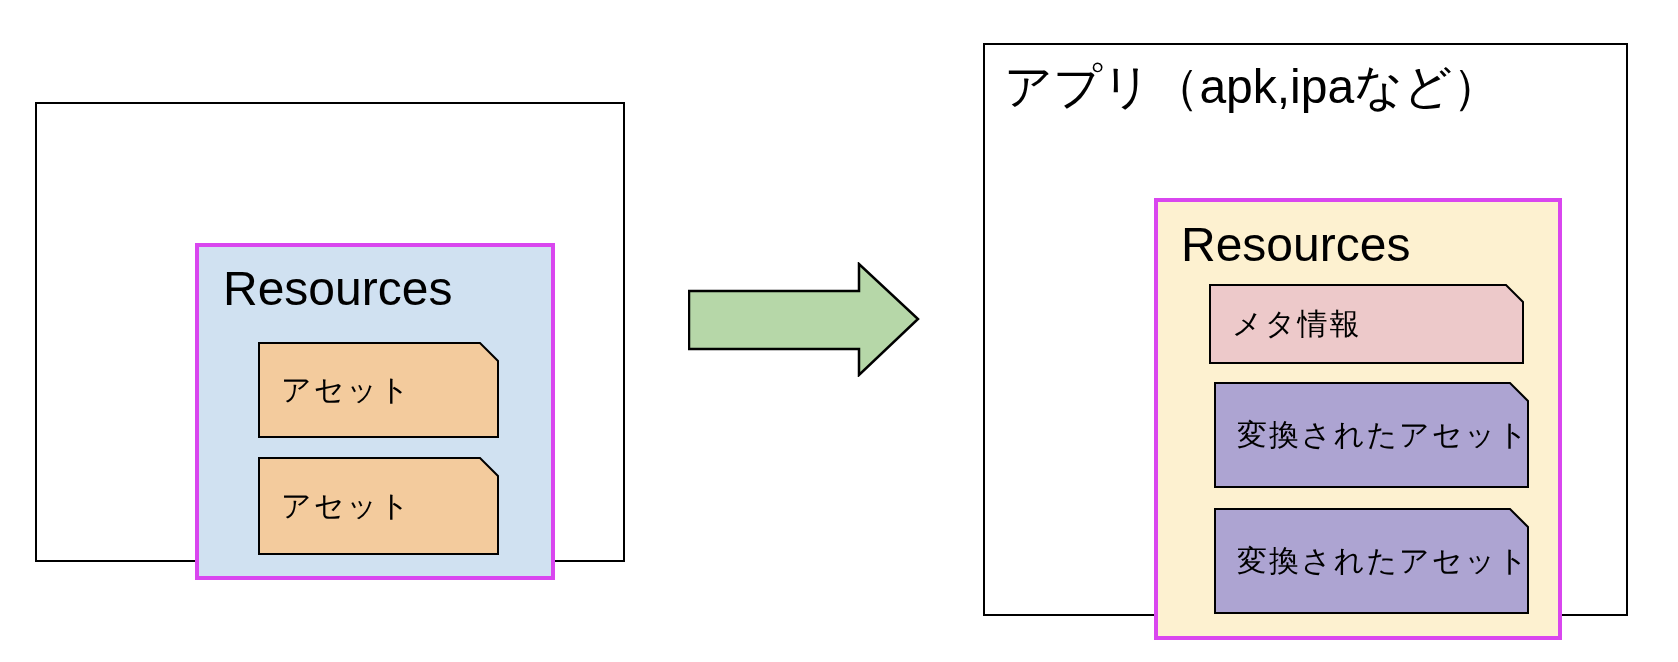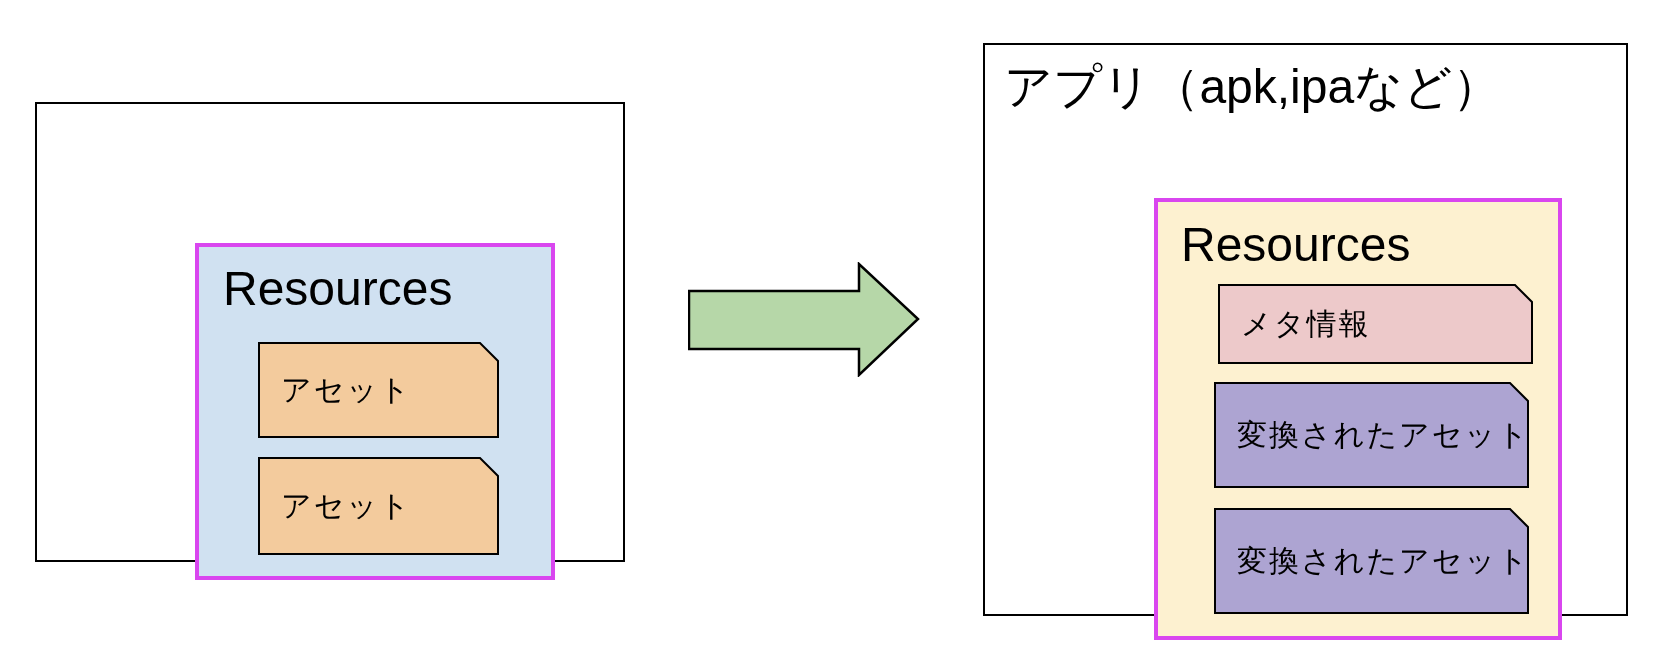--- a/index.html
+++ b/index.html
@@ -107,21 +107,21 @@
       <polygon points="1,29 171,29 171,2 230,57 171,113 171,87 1,87" fill="#b6d7a8" stroke="#000000" stroke-width="2.5" stroke-linejoin="miter"></polygon>
     </svg>
   </div>
 
   <div class="abs outer-box" style="left:983px; top:43px; width:645px; height:573px;">
     <div class="abs box-title" style="left:19px; top:20px;">アプリ（apk,ipaなど）</div>
 
     <div class="abs resources-box resources-yellow" style="left:169px; top:110px; width:408px; height:442px;">
       <div class="abs box-title" style="left:23px; top:21px;">Resources</div>
 
-      <div class="card" style="left:60px; top:82px; width:348px; height:80px;">
+      <div class="card" style="left:51px; top:82px; width:348px; height:80px;">
         <svg width="315" height="80" viewBox="0 0 315 80">
           <polygon points="1,1 297,1 314,18 314,79 1,79" fill="#edc9ca" stroke="#000000" stroke-width="2"></polygon>
         </svg>
         <span class="card-label">メタ情報</span>
       </div>
 
       <div class="card" style="left:56px; top:180px; width:315px; height:106px;">
         <svg width="315" height="106" viewBox="0 0 315 106">
           <polygon points="1,1 296,1 314,19 314,105 1,105" fill="#ada4d2" stroke="#000000" stroke-width="2"></polygon>
         </svg>

